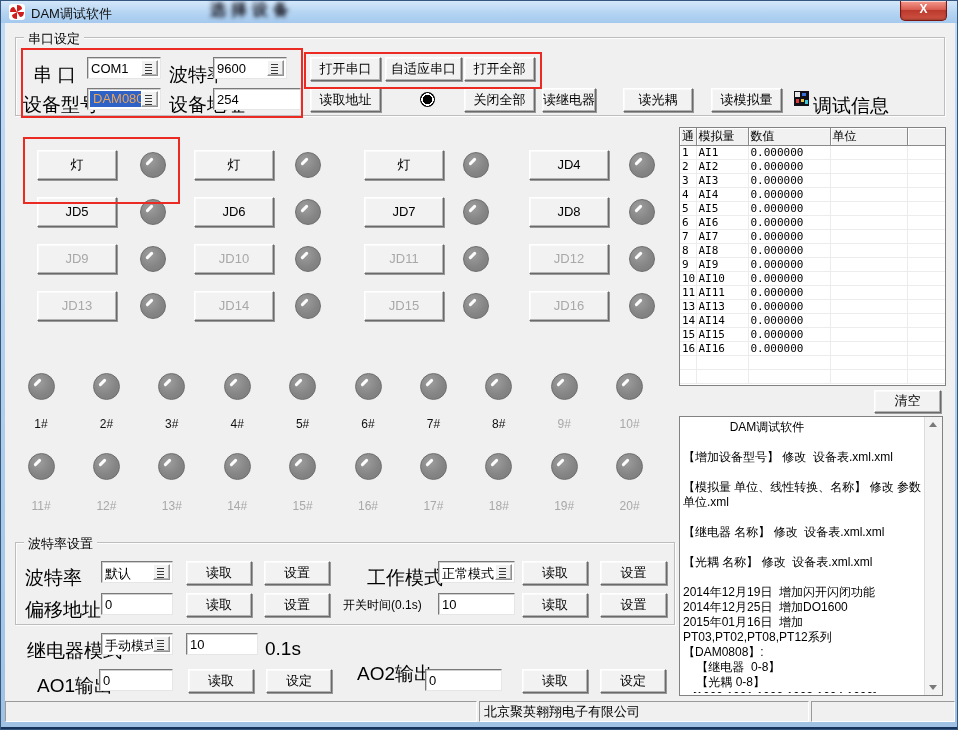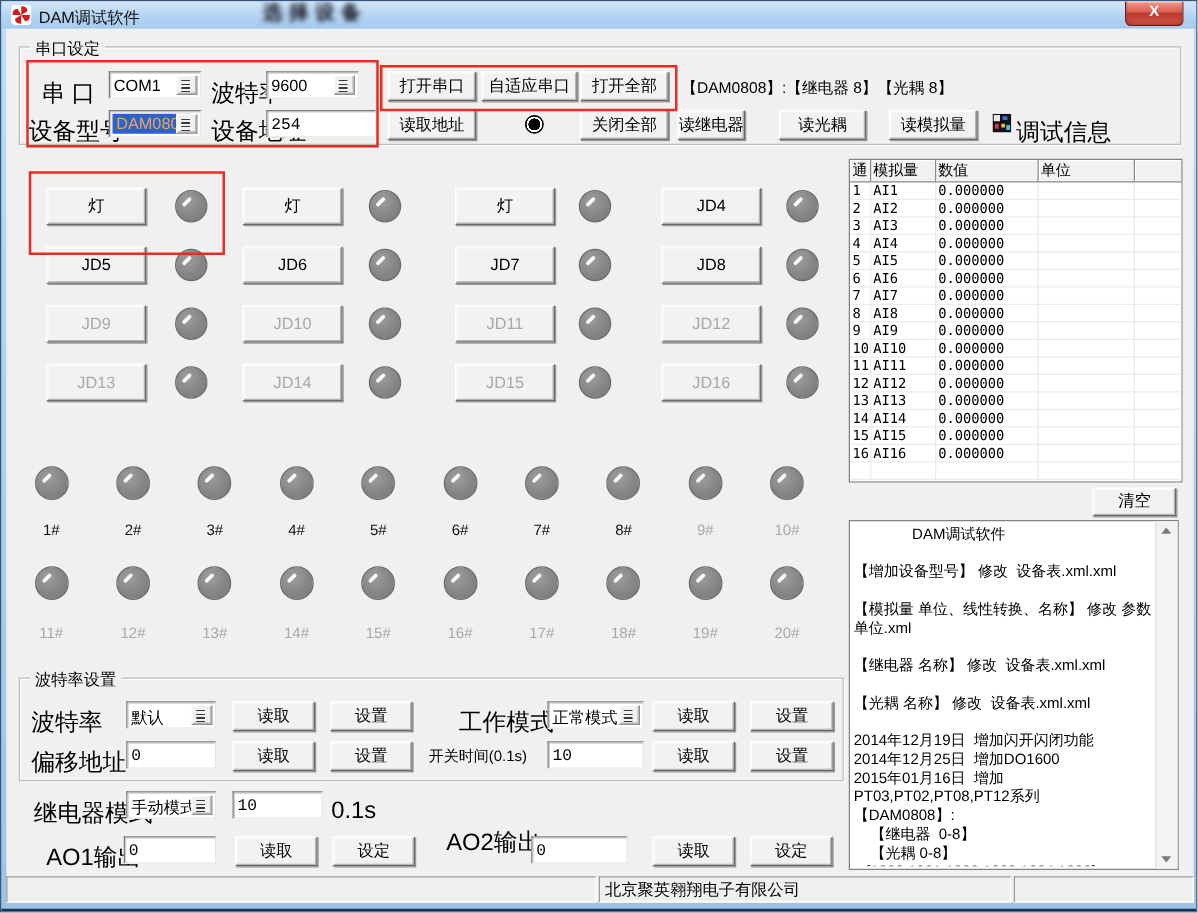--- a/index.html
+++ b/index.html
@@ -22,21 +22,21 @@
   .group-label{position:absolute;top:-8px;left:8px;background:#f0f0f0;padding:0 4px;font-size:13px;white-space:nowrap;}
   .lbl{position:absolute;font-size:19px;white-space:nowrap;color:#000;}
   .btn{position:absolute;box-sizing:border-box;height:24px;background:#f2f2f2;
     border:1px solid;border-color:#ffffff #6a6a6a #6a6a6a #ffffff;
     box-shadow:inset -1px -1px 0 #b4b4b4, inset 1px 1px 0 #fafafa, 1px 1px 0 #999;
     font-size:13px;text-align:center;line-height:21px;cursor:default;white-space:nowrap;}
   .btn.disabled{color:#a8a8a8;}
   .tb{position:absolute;box-sizing:border-box;height:22px;background:#fff;
     border:1px solid;border-color:#7a7a7a #e6e6e6 #e6e6e6 #7a7a7a;
     box-shadow:inset 1px 1px 0 #cfcfcf;font-size:13px;padding:6px 3px;
-    font-family:Liberation Mono, monospace;}
+    font-family:Liberation Sans, sans-serif;}
   .combo{position:absolute;box-sizing:border-box;height:22px;background:#fff;
     border:1px solid;border-color:#7a7a7a #e6e6e6 #e6e6e6 #7a7a7a;box-shadow:inset 1px 1px 0 #cfcfcf;}
   .combo-text{position:absolute;left:3px;top:3px;font-size:13px;white-space:nowrap;}
   .combo.selected .combo-text{left:2px;top:2px;background:#2e62c6;color:#e8a45c;padding:0 3px;line-height:16px;}
   .combo-drop{position:absolute;top:2px;right:2px;bottom:2px;width:15px;background:#f1f1f1;
     border:1px solid;border-color:#fff #909090 #909090 #fff;box-shadow:inset -1px -1px 0 #b5b5b5;}
   .combo-drop::after{content:"";position:absolute;left:3px;top:3px;width:7px;height:10px;
     background:repeating-linear-gradient(180deg,#3a3a3a 0 1px,transparent 1px 3px);}
   .knob{position:absolute;width:26px;height:26px;border-radius:50%;box-sizing:border-box;
     background:radial-gradient(circle at 38% 32%,#9e9e9e,#858585 55%,#7a7a7a);border:1px solid #6d6d6d;}
@@ -137,21 +137,20 @@
     <svg width="15" height="15" viewBox="0 0 15 15">
       <rect width="15" height="15" fill="#101018"></rect>
       <rect x="1" y="1" width="5" height="5" fill="#e8e8e8"></rect>
       <rect x="8" y="2" width="4" height="3" fill="#3a6fd8"></rect>
       <rect x="2" y="8" width="3" height="4" fill="#d83a3a"></rect>
       <rect x="7" y="8" width="3" height="3" fill="#e8c23a"></rect>
       <rect x="11" y="9" width="3" height="4" fill="#3ac8d8"></rect>
     </svg>
   </span>
   <span class="lbl" style="left:812px;top:92px;">调试信息</span>
-  <span class="lbl" style="left:544px;top:61px;font-size:12.5px;">【DAM0808】:【继电器  8】【光耦 8】</span>
 
   <div id="dyn" style="position:absolute;left:0;top:0;width:958px;height:730px;pointer-events:none;">
       <div class="btn" style="left: 36px; top: 149px; width: 80px; height: 30px; line-height: 28px; pointer-events: auto;">灯</div>
       <div class="knob" style="left: 139px; top: 151px; pointer-events: auto;"></div>
       <div class="btn" style="left: 193px; top: 149px; width: 80px; height: 30px; line-height: 28px; pointer-events: auto;">灯</div>
       <div class="knob" style="left: 294px; top: 151px; pointer-events: auto;"></div>
       <div class="btn" style="left: 363px; top: 149px; width: 80px; height: 30px; line-height: 28px; pointer-events: auto;">灯</div>
       <div class="knob" style="left: 462px; top: 151px; pointer-events: auto;"></div>
       <div class="btn" style="left: 528px; top: 149px; width: 80px; height: 30px; line-height: 28px; pointer-events: auto;">JD4</div>
       <div class="knob" style="left: 628px; top: 151px; pointer-events: auto;"></div>
@@ -352,27 +351,20 @@
             <td></td>
           </tr>
           <tr>
             <td>11</td>
             <td>AI11</td>
             <td>0.000000</td>
             <td></td>
             <td></td>
           </tr>
           <tr>
-            <td>12</td>
-            <td>AI12</td>
-            <td>0.000000</td>
-            <td></td>
-            <td></td>
-          </tr>
-          <tr>
             <td>13</td>
             <td>AI13</td>
             <td>0.000000</td>
             <td></td>
             <td></td>
           </tr>
           <tr>
             <td>14</td>
             <td>AI14</td>
             <td>0.000000</td>

